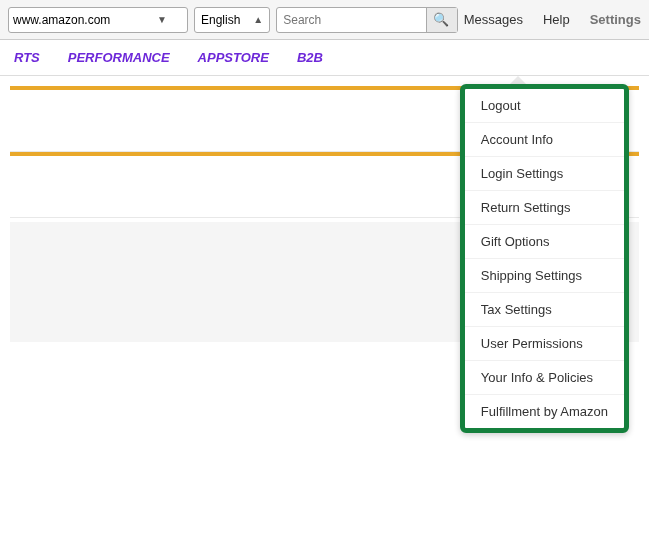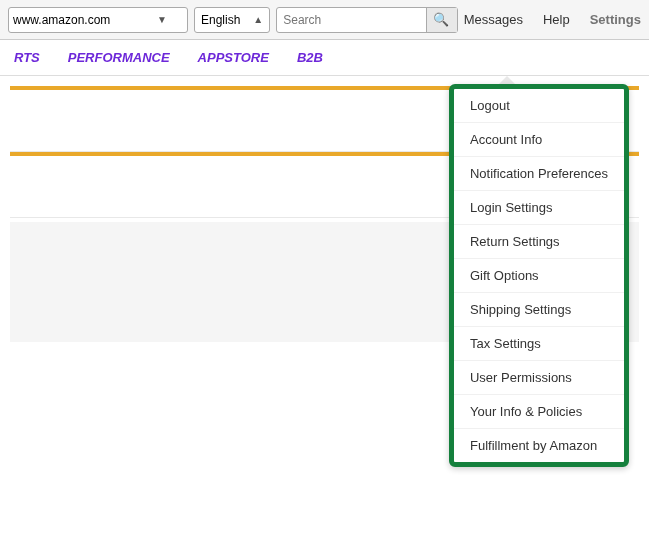--- a/index.html
+++ b/index.html
@@ -247,21 +247,20 @@
     <div class="yellow-bar"></div>
     <div class="content-block"></div>
     <div class="gray-section"></div>
   </div>
 
   <div class="dropdown-container">
     <div class="dropdown-arrow-up"></div>
     <div class="dropdown-menu">
       <div class="dropdown-item">Logout</div>
       <div class="dropdown-item">Account Info</div>
-      <div class="dropdown-item">Notification Preferences</div>
       <div class="dropdown-item">Login Settings</div>
       <div class="dropdown-item">Return Settings</div>
       <div class="dropdown-item">Gift Options</div>
       <div class="dropdown-item">Shipping Settings</div>
       <div class="dropdown-item">Tax Settings</div>
       <div class="dropdown-item">User Permissions</div>
       <div class="dropdown-item">Your Info &amp; Policies</div>
       <div class="dropdown-item">Fulfillment by Amazon</div>
     </div>
   </div>

